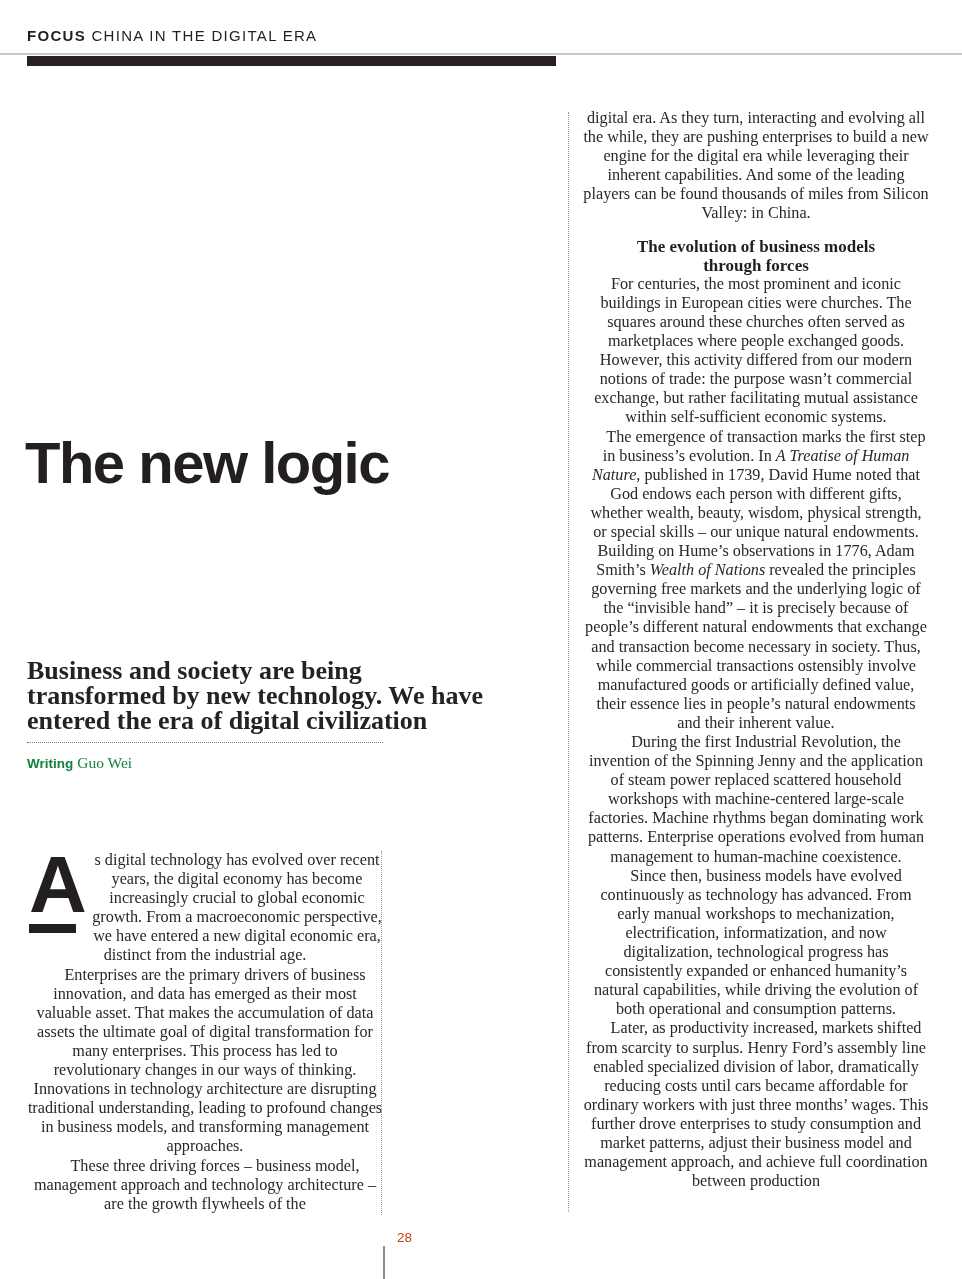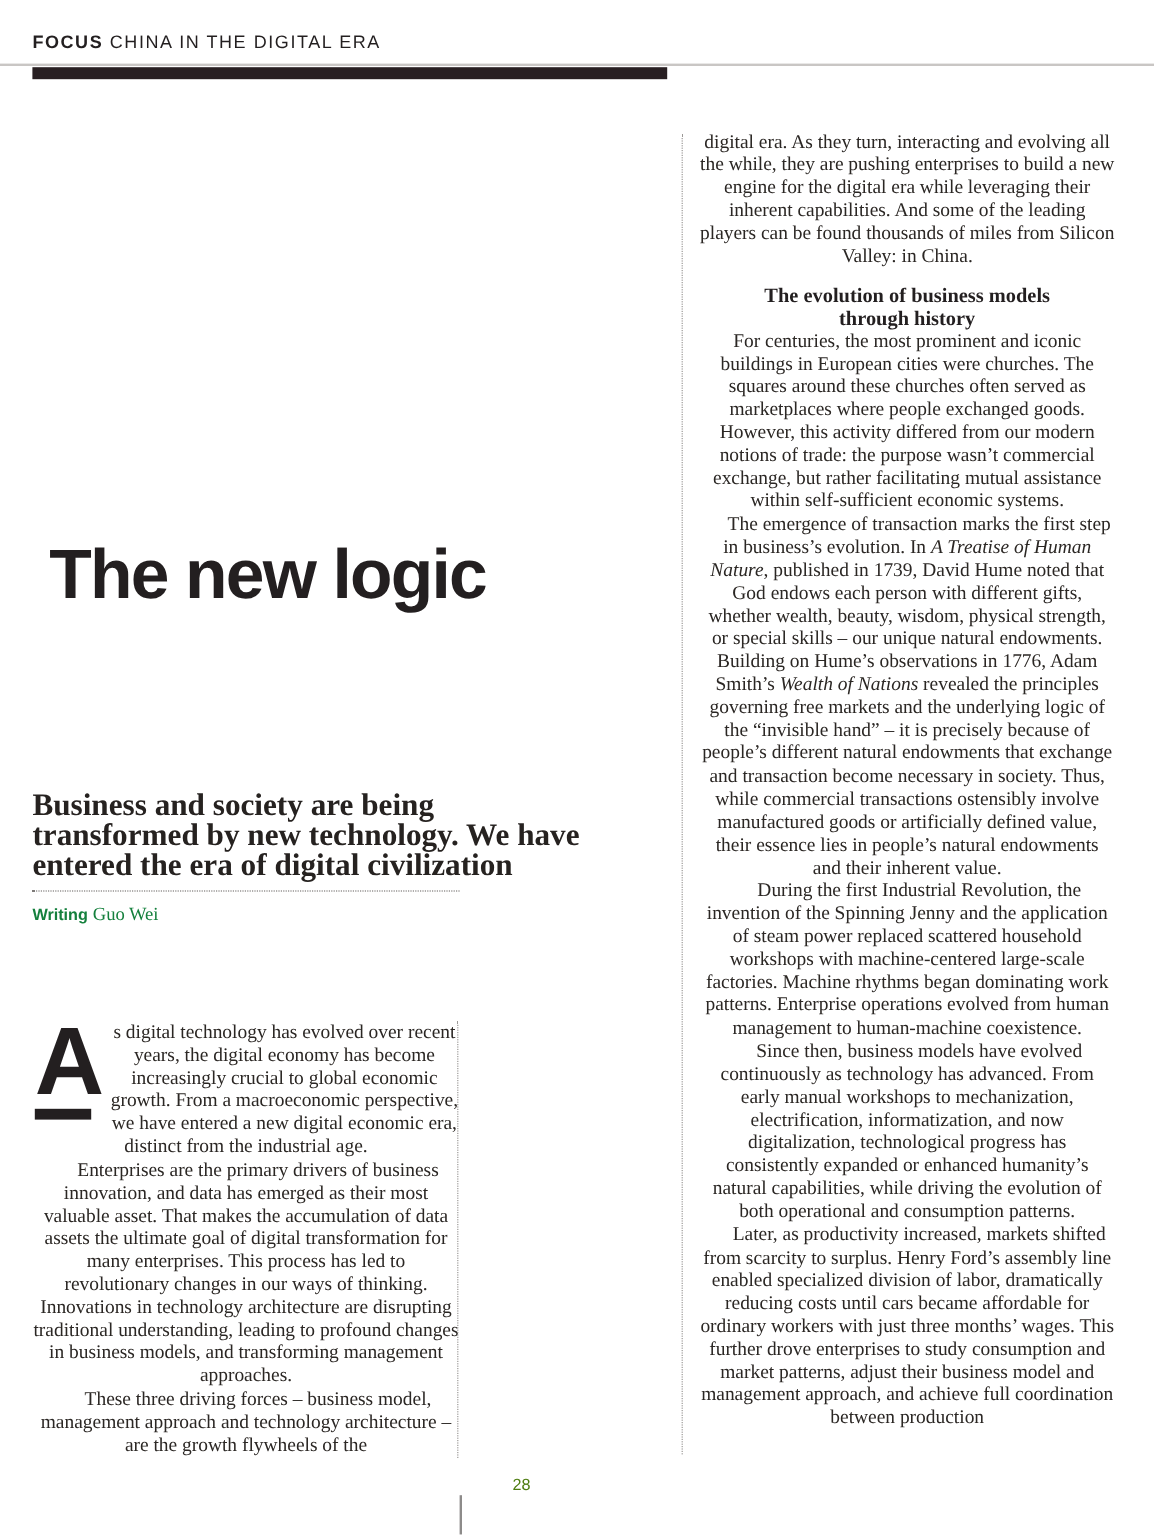--- a/index.html
+++ b/index.html
@@ -58,35 +58,35 @@
 
   
   .vdiv { position:absolute; width:0; border-left:1px dotted #9b9896; }
   .vdiv-left  { left:381px; top:851px; height:364px; }
   .vdiv-right { left:568px; top:112px; height:1100px; }
 
   
   .folio-rule { position:absolute; left:383px; top:1246px; width:2px; height:33px; background:#8d8b8a; }
   .folio {
     position:absolute; left:397px; top:1230px;
-    font-family:"Liberation Sans", sans-serif; font-size:13.5px; color:#4d7c0f;margin-left:30px;
+    font-family:"Liberation Sans", sans-serif; font-size:13.5px; color:#c2410c;
   }
 </style>
 </head>
 <body>
 
 <div class="page">
 
   <header class="kicker">
     <span class="kicker-bold">FOCUS</span><span class="kicker-rest"> CHINA IN THE DIGITAL ERA</span>
   </header>
   <div class="rule-thin"></div>
   <div class="rule-thick"></div>
 
-  <h1 class="title" style="margin:16px;">
+  <h1 class="title" style="margin:0;">
     <span class="block">The new logic</span>
   </h1>
 
   <div class="subtitle">Business and society are being transformed by new technology. We have entered the era of digital civilization</div>
 
   <div class="dotted-rule"></div>
 
   <div class="byline">
     <span class="byline-label">Writing</span>
     <span class="byline-name">Guo Wei</span>
@@ -104,21 +104,21 @@
     <p class="body-p indent">These three driving forces – business model, management approach and technology architecture – are the growth flywheels of the</p>
   </div>
 
   <div class="vdiv vdiv-left"></div>
   <div class="vdiv vdiv-right"></div>
 
   <div class="col col-right">
     <p class="body-p">digital era. As they turn, interacting and evolving all the while, they are pushing enterprises to build a new engine for the digital era while leveraging their inherent capabilities. And some of the leading players can be found thousands of miles from Silicon Valley: in China.</p>
     <h3 class="subhead">
       <span class="block">The evolution of business models</span>
-      <span class="block">through history</span>
+      <span class="block">through forces</span>
     </h3>
     <p class="body-p">For centuries, the most prominent and iconic buildings in European cities were churches. The squares around these churches often served as marketplaces where people exchanged goods. However, this activity differed from our modern notions of trade: the purpose wasn’t commercial exchange, but rather facilitating mutual assistance within self-sufficient economic systems.</p>
     <p class="body-p indent">The emergence of transaction marks the first step in business’s evolution. In <i>A Treatise of Human Nature</i>, published in 1739, David Hume noted that God endows each person with different gifts, whether wealth, beauty, wisdom, physical strength, or special skills – our unique natural endowments. Building on Hume’s observations in 1776, Adam Smith’s <i>Wealth of Nations</i> revealed the principles governing free markets and the underlying logic of the “invisible hand” – it is precisely because of people’s different natural endowments that exchange and transaction become necessary in society. Thus, while commercial transactions ostensibly involve manufactured goods or artificially defined value, their essence lies in people’s natural endowments and their inherent value.</p>
     <p class="body-p indent">During the first Industrial Revolution, the invention of the Spinning Jenny and the application of steam power replaced scattered household workshops with machine-centered large-scale factories. Machine rhythms began dominating work patterns. Enterprise operations evolved from human management to human-machine coexistence.</p>
     <p class="body-p indent">Since then, business models have evolved continuously as technology has advanced. From early manual workshops to mechanization, electrification, informatization, and now digitalization, technological progress has consistently expanded or enhanced humanity’s natural capabilities, while driving the evolution of both operational and consumption patterns.</p>
     <p class="body-p indent">Later, as productivity increased, markets shifted from scarcity to surplus. Henry Ford’s assembly line enabled specialized division of labor, dramatically reducing costs until cars became affordable for ordinary workers with just three months’ wages. This further drove enterprises to study consumption and market patterns, adjust their business model and management approach, and achieve full coordination between production</p>
   </div>
 
   <div class="folio-rule"></div>
   <div class="folio">28</div>

